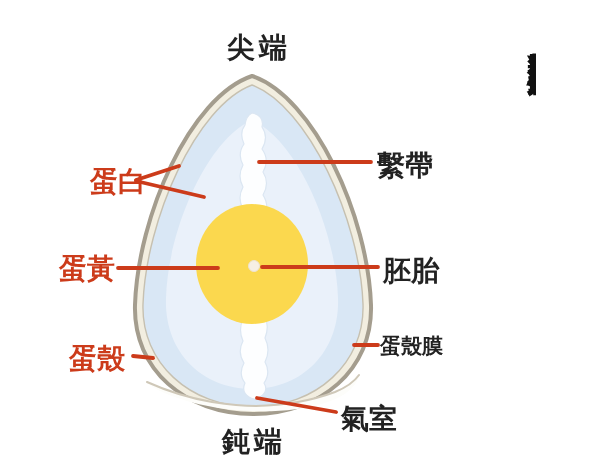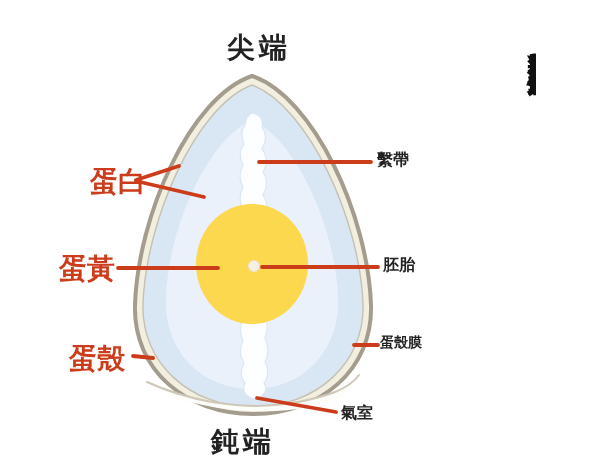--- a/index.html
+++ b/index.html
@@ -12,21 +12,21 @@
   }
   #egg-svg { position: absolute; left: 0; top: 0; }
   .lbl {
     position: absolute;
     line-height: 1;
     white-space: nowrap;
     font-weight: 600;
     user-select: none;
   }
   .lbl-lg { font-size: 28px; }
-  .lbl-sm { font-size: 16px; }
+  .lbl-sm { font-size: 28px; }
   .lbl-ends { letter-spacing: 4px; }
   #diagram-title {
     position: absolute;
     left: 527px; top: 18px;
     writing-mode: vertical-rl;
     text-orientation: upright;
     font-size: 42px;
     font-weight: 900;
     line-height: 1;
     letter-spacing: 1px;
@@ -79,31 +79,31 @@
       <path d="M 118 268 L 218 268"></path>
       <path d="M 262 267 L 378 267"></path>
       <path d="M 133 356 L 153 358"></path>
       <path d="M 354 345 L 378 345"></path>
       <path d="M 257 398 L 336 412"></path>
     </g>
   </svg>
 
   <div class="lbl lbl-lg lbl-ends" style="left: 227px; top: 34px; color: rgb(34, 34, 34);">尖端</div>
 
-  <div class="lbl lbl-lg lbl-ends" style="left: 211px; top: 428px; color: rgb(34, 34, 34);">鈍端</div>
+  <div class="lbl lbl-lg lbl-ends" style="left: 222px; top: 428px; color: rgb(34, 34, 34);">鈍端</div>
 
   <div class="lbl lbl-lg" style="left: 74px; top: 168px; color: rgb(204, 59, 26); margin-left: 16px;">蛋白</div>
 
   <div class="lbl lbl-lg" style="left: 59px; top: 255px; color: rgb(204, 59, 26);">蛋黃</div>
 
   <div class="lbl lbl-lg" style="left: 69px; top: 345px; color: rgb(204, 59, 26);">蛋殼</div>
 
   <div class="lbl lbl-sm" style="left: 377px; top: 152px; color: rgb(34, 34, 34);">繫帶</div>
 
   <div class="lbl lbl-sm" style="left: 383px; top: 257px; color: rgb(34, 34, 34); font-family: Liberation Serif, serif;">胚胎</div>
 
-  <div class="lbl lbl-sm" style="left: 380px; top: 335px; font-size: 14px; color: rgb(34, 34, 34);">蛋殼膜</div>
+  <div class="lbl lbl-sm" style="left: 380px; top: 335px; font-size: 21px; color: rgb(34, 34, 34);">蛋殼膜</div>
 
   <div class="lbl lbl-sm" style="left: 341px; top: 405px; color: rgb(34, 34, 34); text-align: center;">氣室</div>
 
   <div id="diagram-title" style="color: rgb(17, 17, 17);">雞蛋構造圖</div>
 
 </div>
 
 </body></html>

